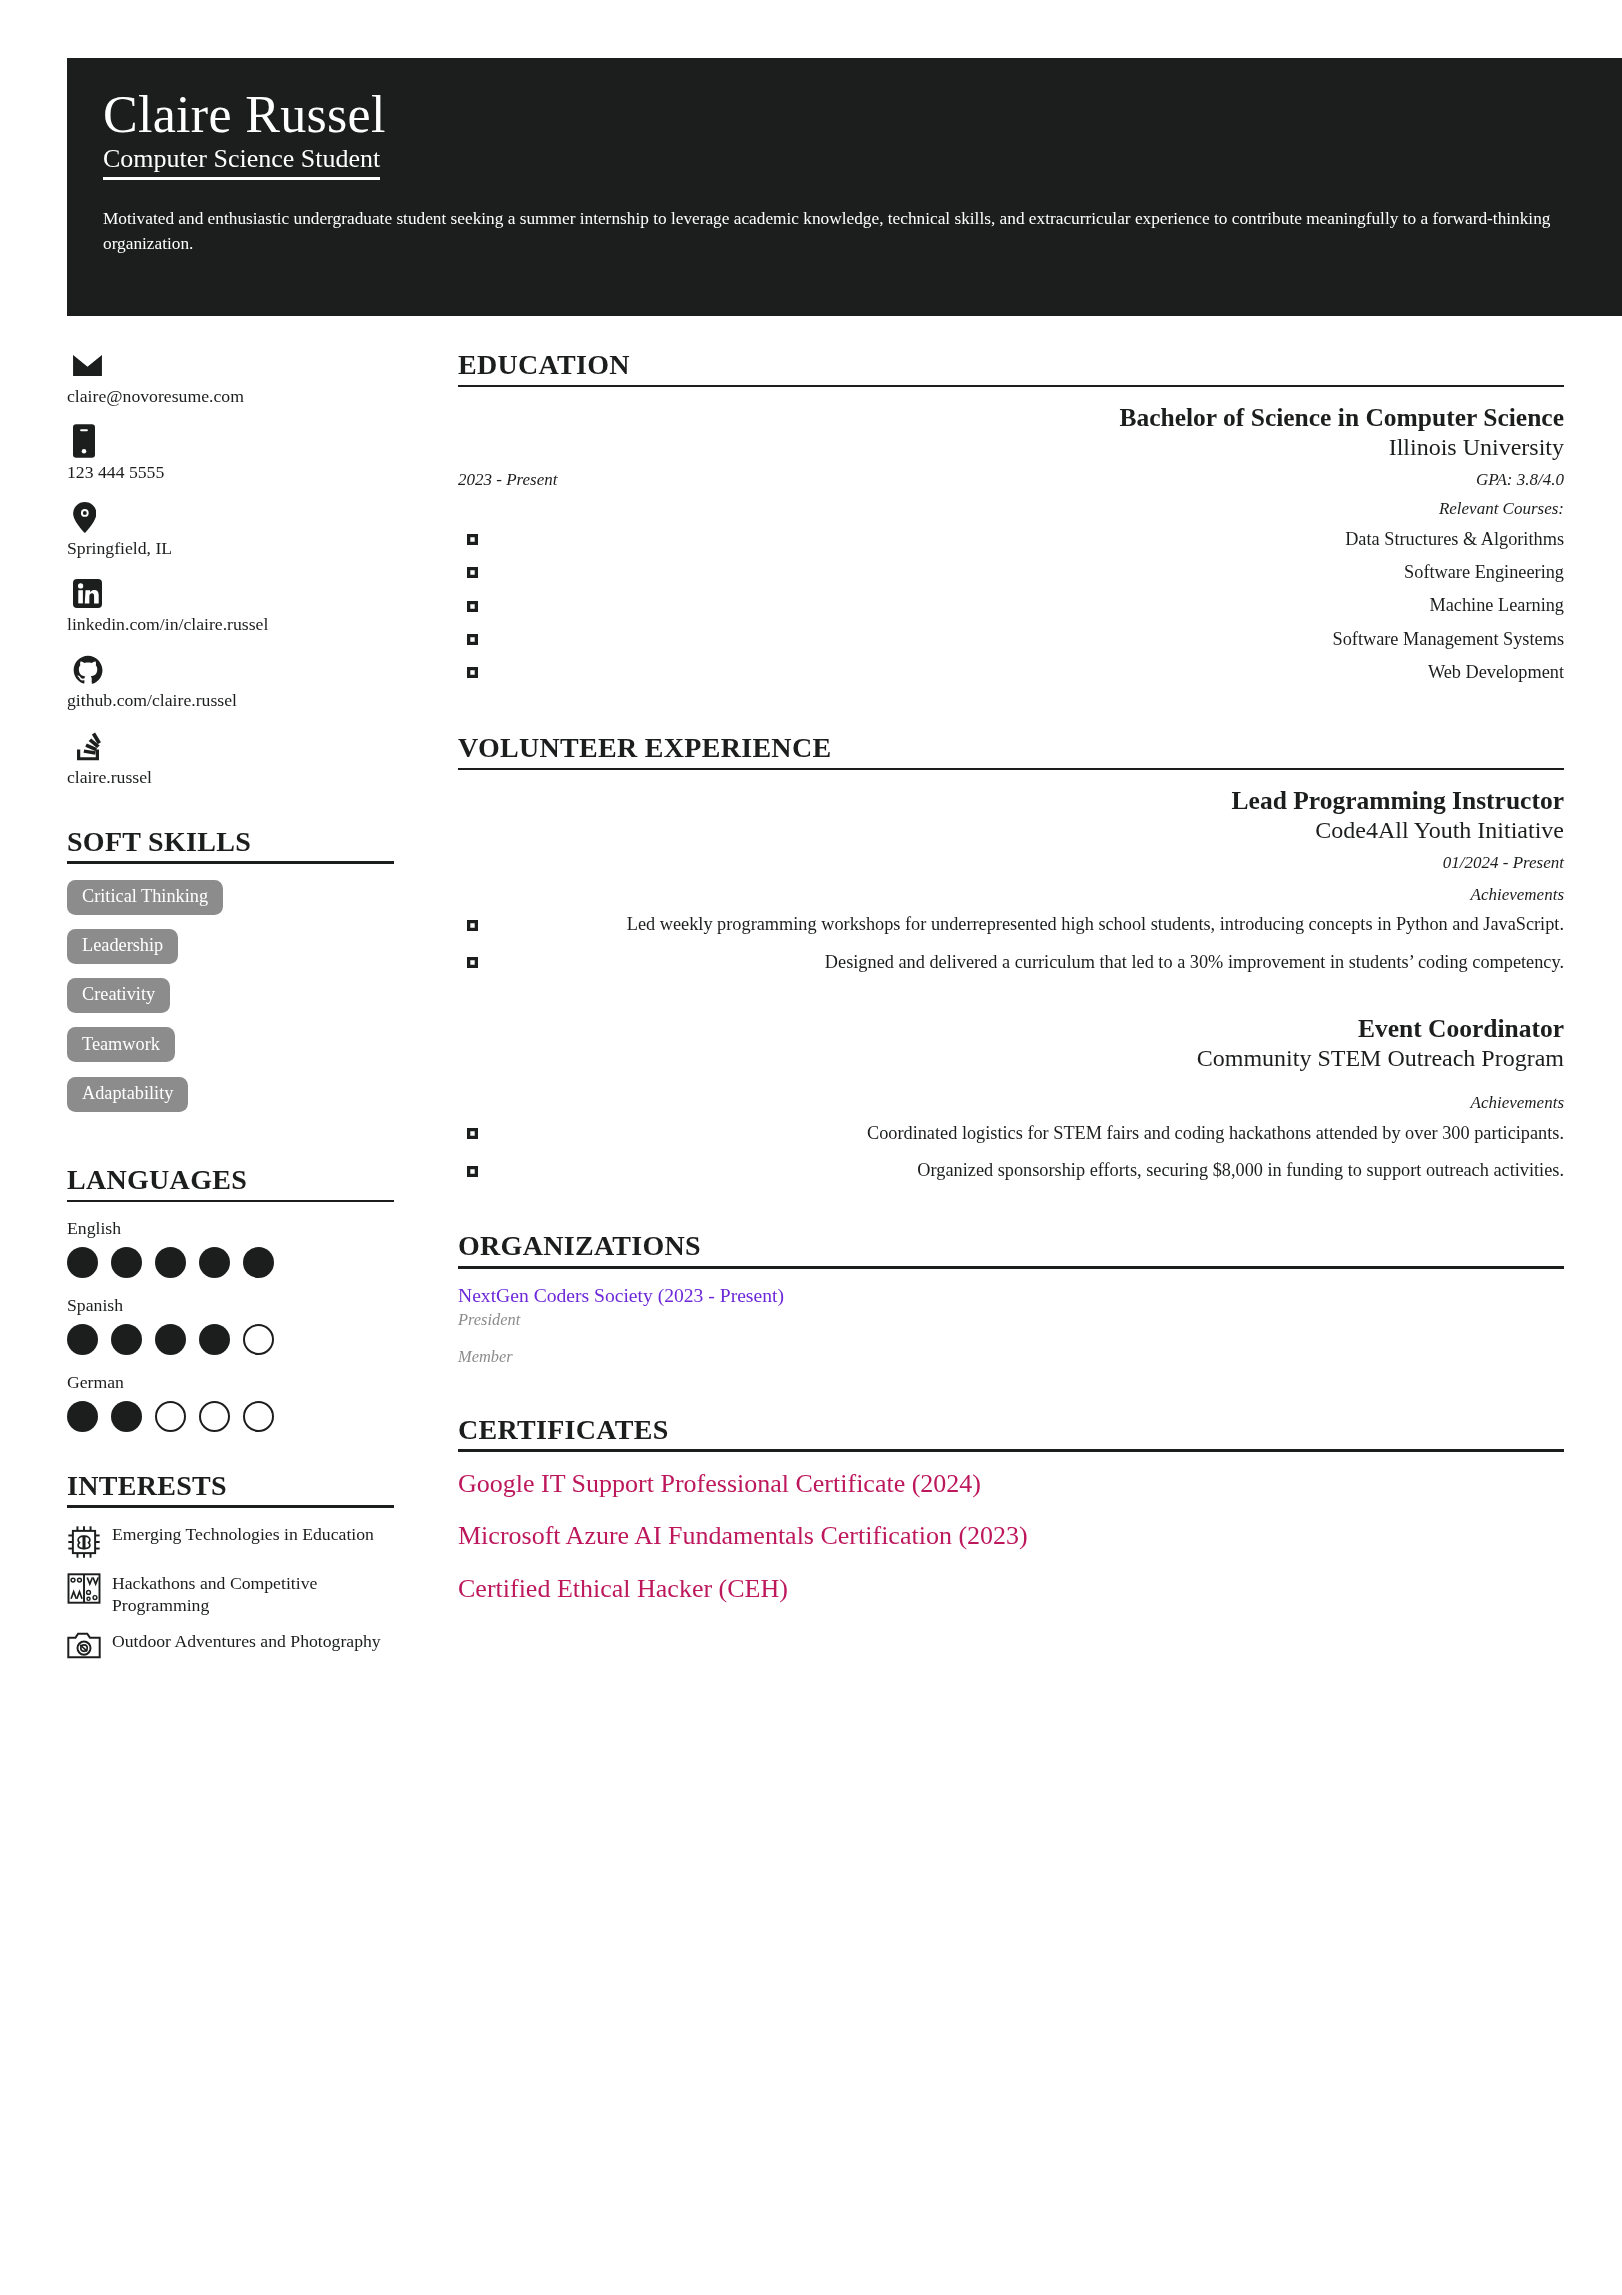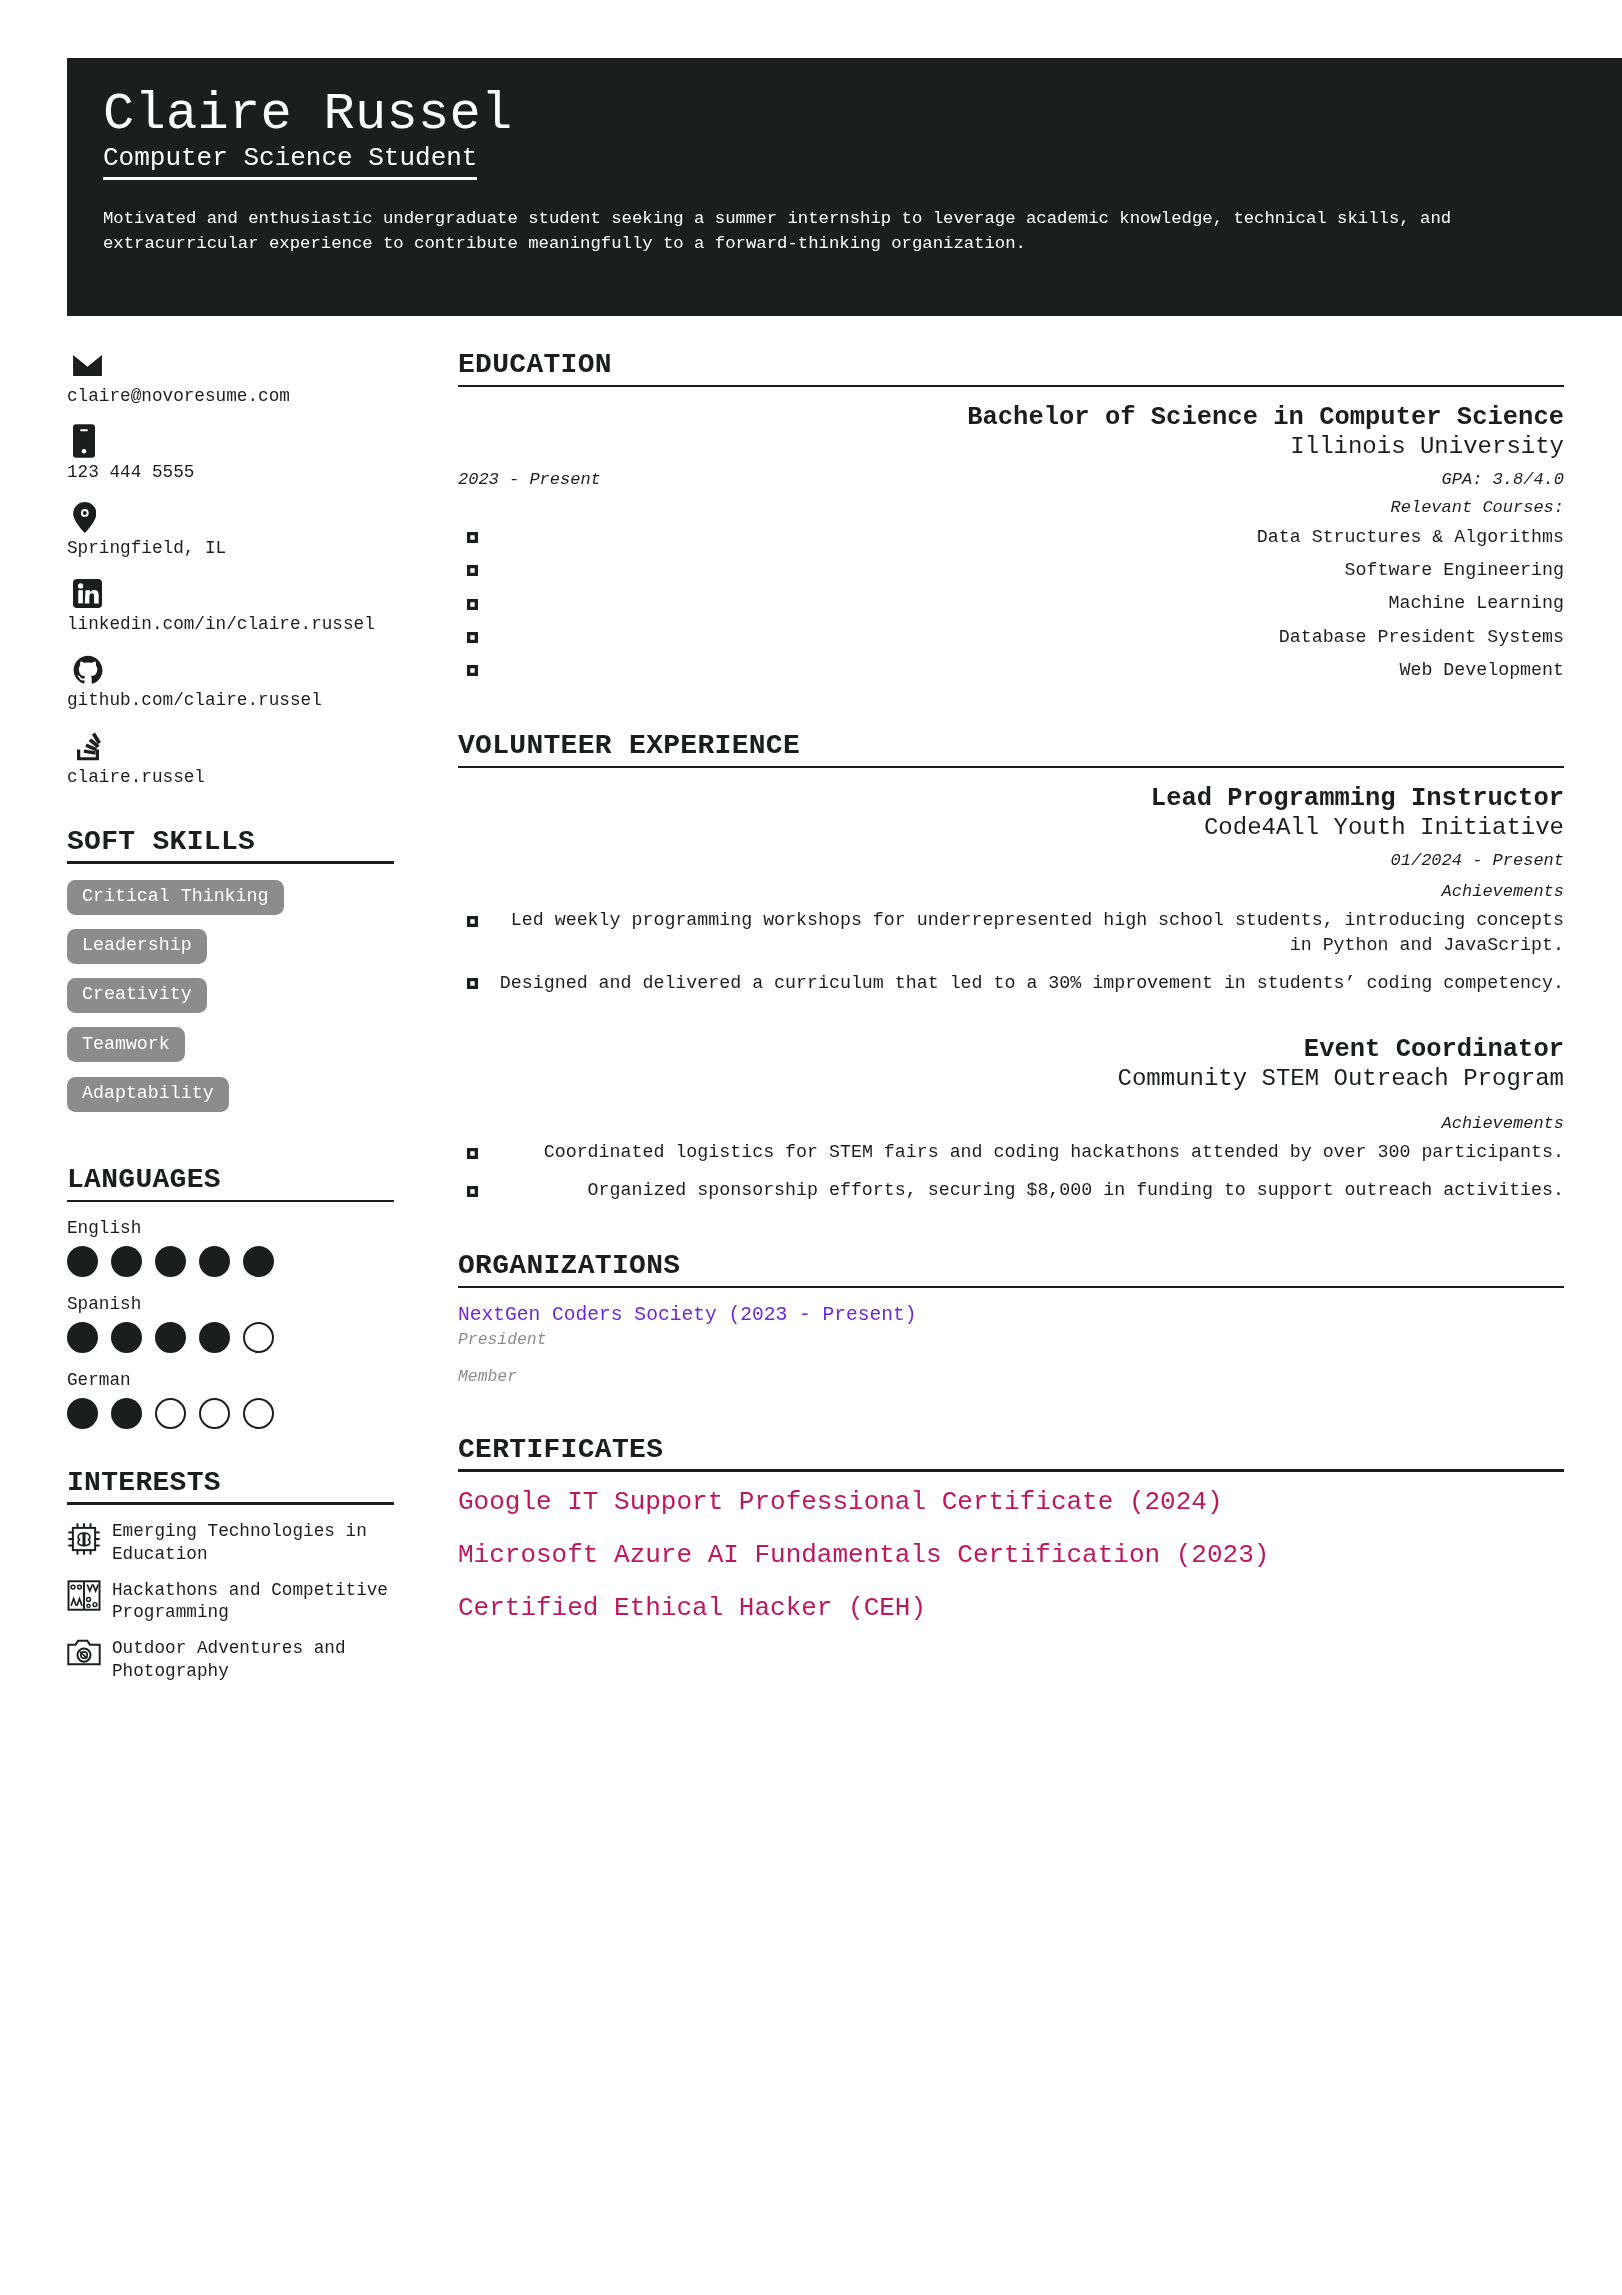--- a/index.html
+++ b/index.html
@@ -5,21 +5,21 @@
   html, body {
     margin: 0;
     padding: 0;
     background: #ffffff;
   }
   .page {
     position: relative;
     width: 1622px;
     height: 2295px;
     background: #ffffff;
-    font-family: Liberation Mono, monospace;
+    font-family: Liberation Serif, serif;
     color: #1c1e1e;
     overflow: hidden;
   }
 
   
   .header {
     position: absolute;
     left: 67px;
     top: 58px;
     width: 1555px;
@@ -443,21 +443,21 @@
         <div class="entry-sub">Illinois University</div>
         <div class="meta-row">
           <span class="meta">2023 - Present</span>
           <span class="meta">GPA: 3.8/4.0</span>
         </div>
         <div class="meta-label">Relevant Courses:</div>
         <ul class="bullets">
           <li>Data Structures &amp; Algorithms</li>
           <li>Software Engineering</li>
           <li>Machine Learning</li>
-          <li>Database President Systems</li>
+          <li>Software Management Systems</li>
           <li>Web Development</li>
         </ul>
       </div>
     </div>
 
     <div class="main-section">
       <div class="sec-head">VOLUNTEER EXPERIENCE</div>
       <div class="sec-rule"></div>
 
       <div class="entry">

